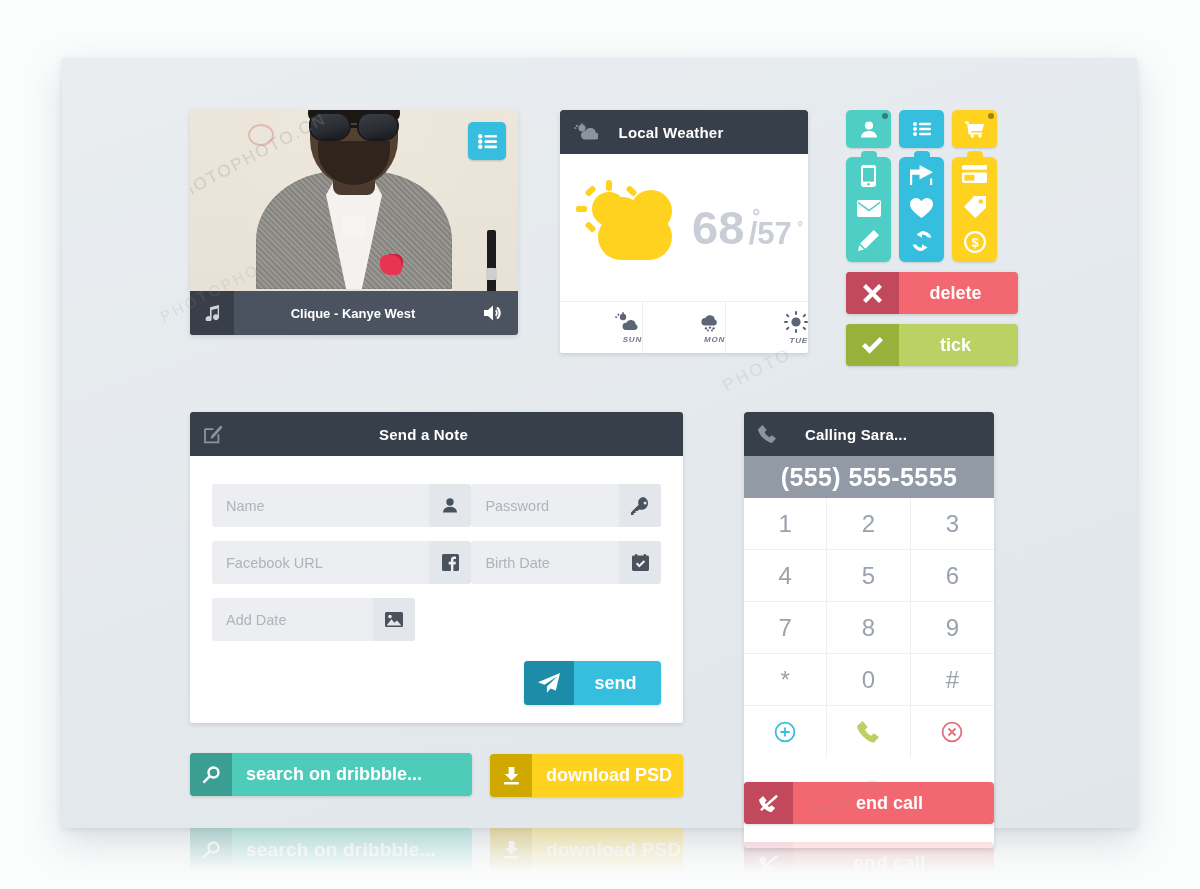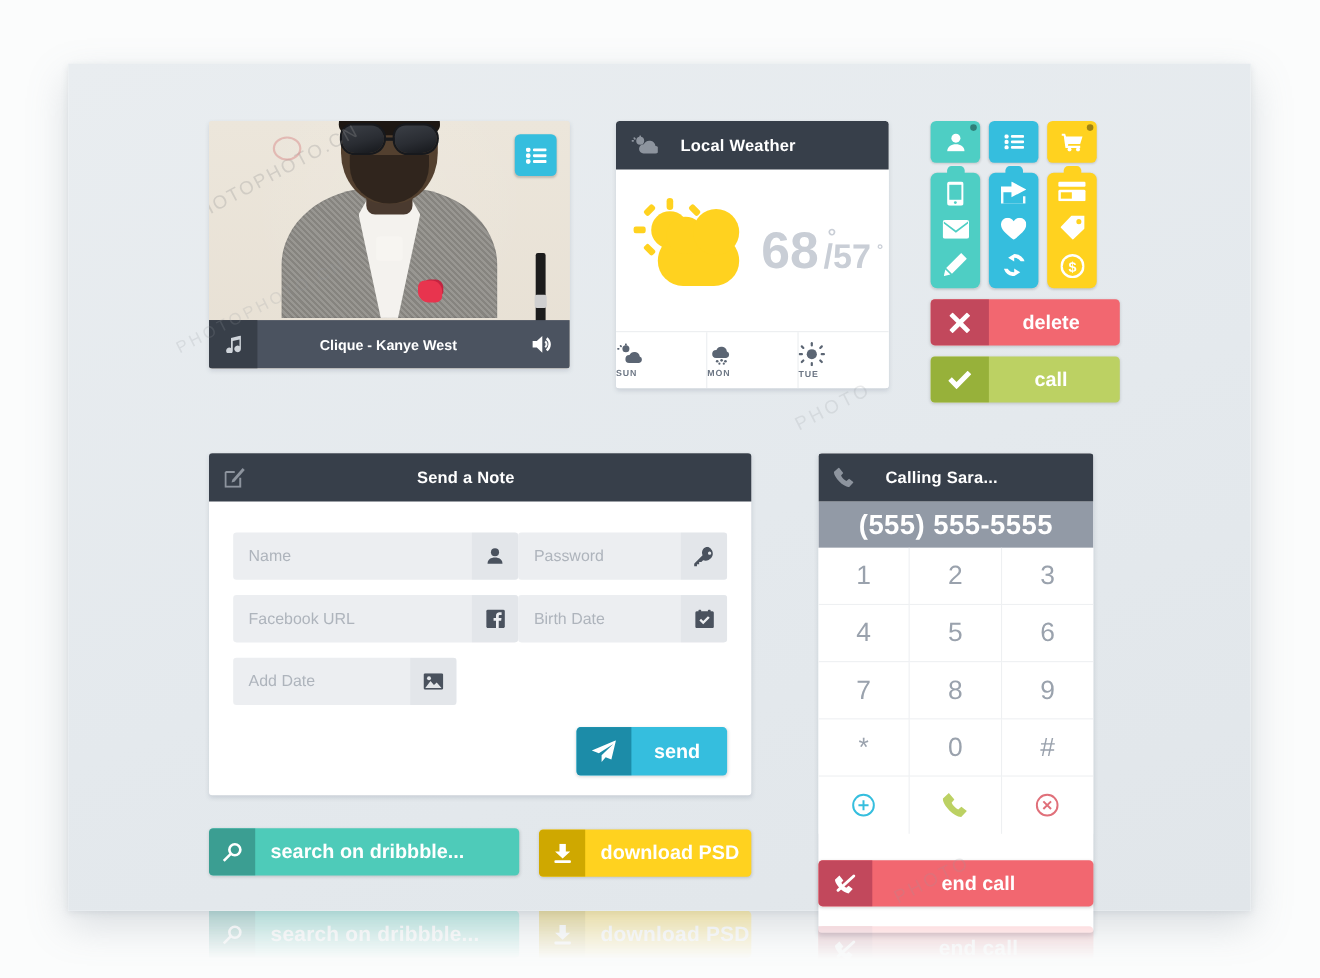--- a/index.html
+++ b/index.html
@@ -167,22 +167,22 @@
     content:""; position:absolute; left:32px; top:-24px; width:42px; height:42px;
     background:#ffd21f; border-radius:50%;
   }
   .w-temps { margin-left: 4px; line-height:1; }
   .w-hi { font-size: 47px; font-weight: bold; color:#c9ced6; position:relative; display:inline-block; }
   .w-hi sup { font-size: 20px; position:absolute; top:2px; right:-16px; }
   .w-lo { font-size: 31px; font-weight: bold; color:#c9ced6; position:relative; display:inline-block; margin-top:2px; }
   .w-lo sup { font-size: 14px; position:absolute; top:2px; right:-11px; }
   .w-days { display:flex; height: 52px; border-top:1px solid #eceef0; background:#fff; }
   .w-day {
-    flex:1; display:flex; flex-direction:column; align-items:flex-start; justify-content:center;
-    gap: 3px; border-right:1px solid #eceef0; color:#5b6573;
+    flex:1; display:flex; flex-direction:column; align-items:flex-end; justify-content:center;
+    gap: 3px; border-right:1px solid #eceef0; color:#5b6573;font-style:italic;
   }
   .w-day:last-child { border-right:none; }
   .w-day .dlabel { font-size: 8px; font-weight:bold; letter-spacing:.8px; color:#6c7684; }
 
   
   #icongrid { position:absolute; left: 846px; top: 110px; width: 152px; }
   .ig-row { display:flex; gap: 8px; }
   .ig-sq {
     width: 45px; height: 38px; border-radius: 5px;
     display:flex; align-items:center; justify-content:center; position:relative;
@@ -501,21 +501,21 @@
       </span>
       <span class="act-lbl">delete</span>
     </div>
 
     <div class="act-btn btn-tick">
       <span class="act-ico">
         <svg width="21" height="17" viewBox="0 0 21 17" fill="#fff">
             <path d="M7.6 16.8 0 9.2l3.3-3.3 4.3 4.3L17.7 0 21 3.3z"></path>
           </svg>
       </span>
-      <span class="act-lbl">call</span>
+      <span class="act-lbl">tick</span>
     </div>
   </div>
 
   <div class="panel" id="note">
     <div class="dark-head">
       <span class="lead-ico">
         <svg width="19" height="19" viewBox="0 0 19 19" fill="none" stroke="#8d949e" stroke-width="1.8">
           <path d="M1 4.6h8.4M1 4.6v13.4h13.4V9.8"></path>
           <path d="M7.2 11.6 16.6.9l1.9 1.9-9.4 10.7-2.6.7z" fill="#8d949e" stroke="none"></path>
         </svg>

